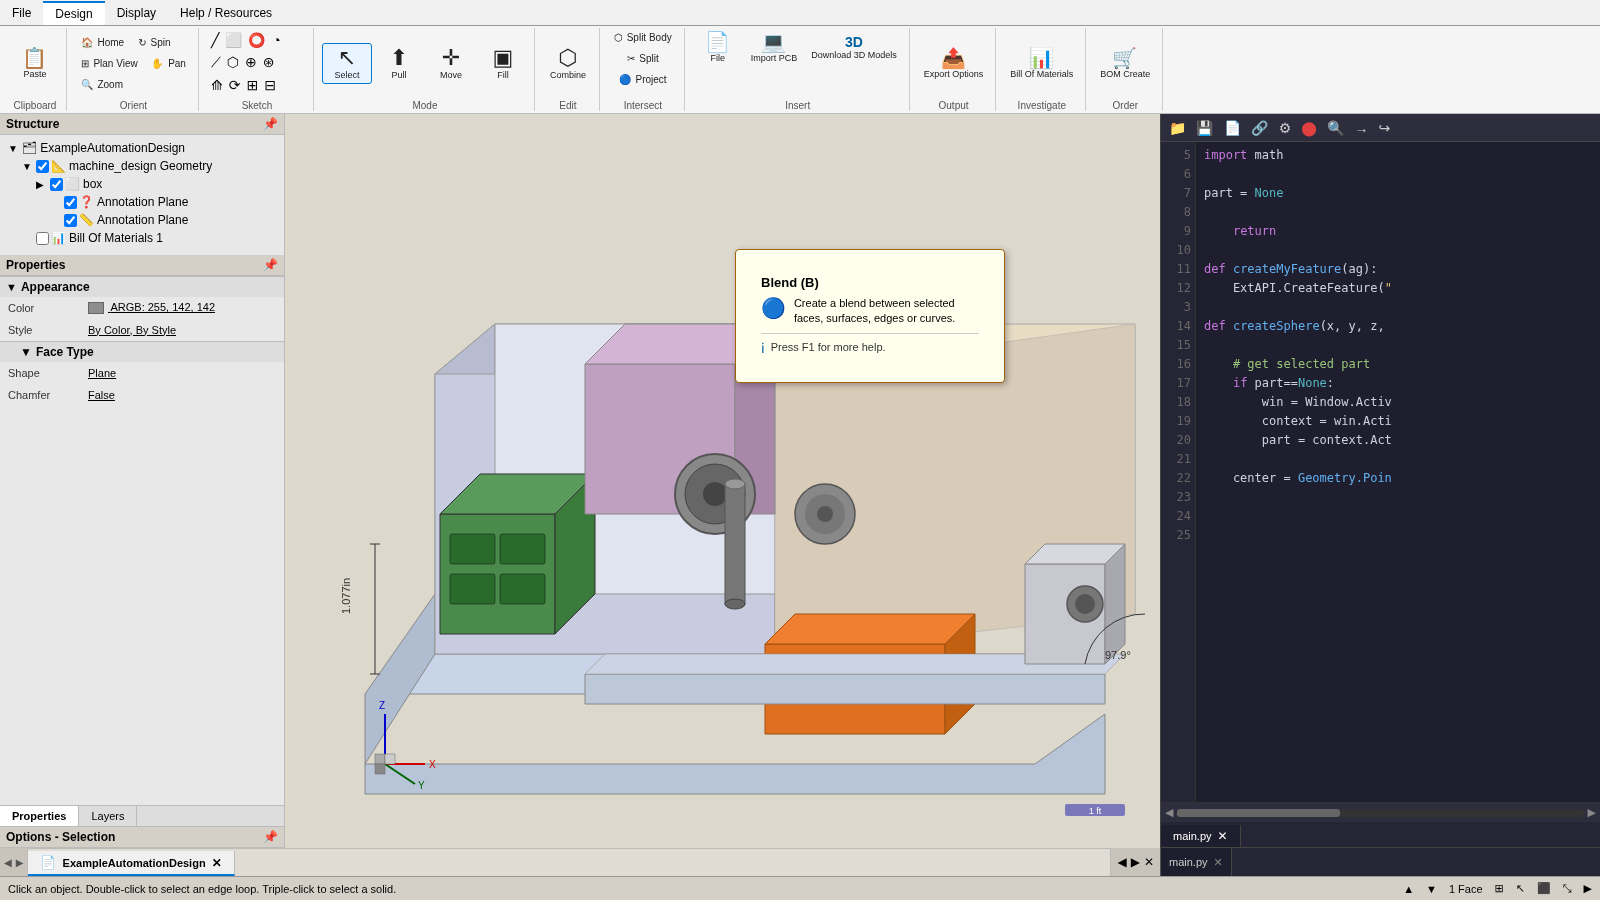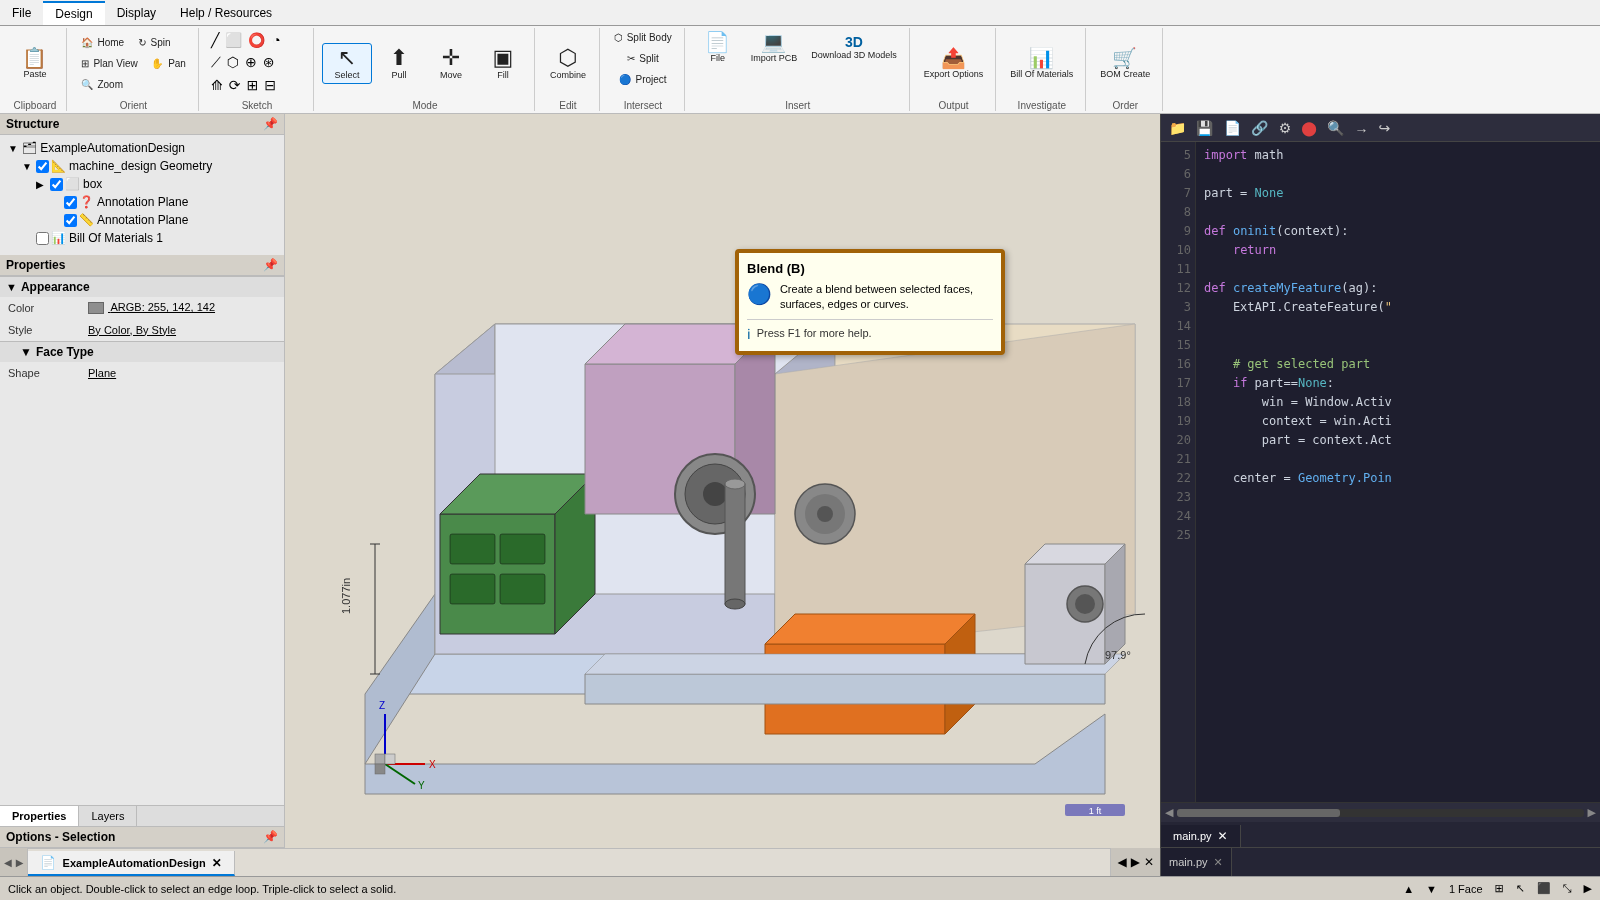--- a/index.html
+++ b/index.html
@@ -56,21 +56,21 @@
     .tabs-row { display: flex; background: #ddd; border-bottom: 1px solid #bbb; }
     .tab-btn { padding: 4px 12px; font-size: 11px; cursor: pointer; border-right: 1px solid #bbb; }
     .tab-btn.active { background: #fff; font-weight: bold; }
     .options-header { background: #d4d0c8; padding: 3px 6px; font-size: 12px; font-weight: bold; border-bottom: 1px solid #bbb; display: flex; justify-content: space-between; }
 
     
     .viewport { flex: 1; background: #f0ece4; position: relative; overflow: hidden; }
     .viewport-hint { position: absolute; top: 8px; left: 0; right: 0; text-align: center; font-size: 12px; color: #333; background: rgba(240,236,228,0.9); padding: 3px 8px; }
 
     
-    .tooltip-popup { position: absolute; top: 135px; left: 450px; background: #ffffee; border: 4px solid #a16207; border-radius: 4px; padding: 8px; width: 270px; box-shadow: 2px 2px 6px rgba(0,0,0,0.3); z-index: 100; }
+    .tooltip-popup { position: absolute; top: 135px; left: 450px; background: #ffffee; border: 1px solid #a16207; border-radius: 4px; padding: 25px; width: 270px; box-shadow: 2px 2px 6px rgba(0,0,0,0.3); z-index: 100; }
     .tooltip-title { font-size: 13px; font-weight: bold; margin-bottom: 6px; }
     .tooltip-body { display: flex; align-items: flex-start; gap: 8px; margin-bottom: 6px; }
     .tooltip-icon { font-size: 20px; flex-shrink: 0; }
     .tooltip-text { font-size: 11px; line-height: 1.4; }
     .tooltip-help { display: flex; align-items: center; gap: 6px; font-size: 11px; color: #333; padding-top: 4px; border-top: 1px solid #ccc; }
     .tooltip-help-icon { color: #0060a0; font-size: 14px; }
 
     
     .right-panel { width: 440px; min-width: 440px; background: #1e1e2e; display: flex; flex-direction: column; border-left: 1px solid #444; }
     .code-toolbar { display: flex; align-items: center; background: #2d2d3d; border-bottom: 1px solid #444; padding: 2px 4px; gap: 2px; height: 28px; }
@@ -359,20 +359,24 @@
           </div>
         </div>
 
         <div class="face-type-header">
           <span class="collapse">▼</span>
           <span>Face Type</span>
         </div>
         <div class="props-row">
           <span class="prop-name">Shape</span>
           <span class="prop-value">Plane</span>
+        </div>
+        <div class="props-row">
+          <span class="prop-name">Chamfer</span>
+          <span class="prop-value">False</span>
         </div>
       </div>
 
       <div class="left-bottom">
         <div class="tabs-row">
           <div class="tab-btn active">Properties</div>
           <div class="tab-btn">Layers</div>
         </div>
         <div class="options-header">
           <span>Options - Selection</span>
@@ -519,26 +523,26 @@
           <div>22</div>
           <div>23</div>
           <div>24</div>
           <div>25</div>
         </div>
         <div class="code-content">
           <div><span class="kw">import</span> math</div>
           <div>&nbsp;</div>
           <div>part = <span class="py-none">None</span></div>
           <div>&nbsp;</div>
-          <div><span class="kw">def</span> <span class="fn">oninit</span>(context):</div>
           <div>    <span class="kw">return</span></div>
           <div>&nbsp;</div>
           <div><span class="kw">def</span> <span class="fn">createMyFeature</span>(ag):</div>
           <div>    ExtAPI.CreateFeature(<span class="py-str">"</span></div>
           <div>&nbsp;</div>
+          <div><span class="kw">def</span> <span class="fn">createSphere</span>(x, y, z,</div>
           <div>&nbsp;</div>
           <div>    <span class="cm"># get selected part</span></div>
           <div>    <span class="kw">if</span> part==<span class="py-none">None</span>:</div>
           <div>        win = Window.Activ</div>
           <div>        context = win.Acti</div>
           <div>        part = context.Act</div>
           <div>&nbsp;</div>
           <div>    center = <span class="fn">Geometry.Poin</span></div>
         </div>
       </div>

